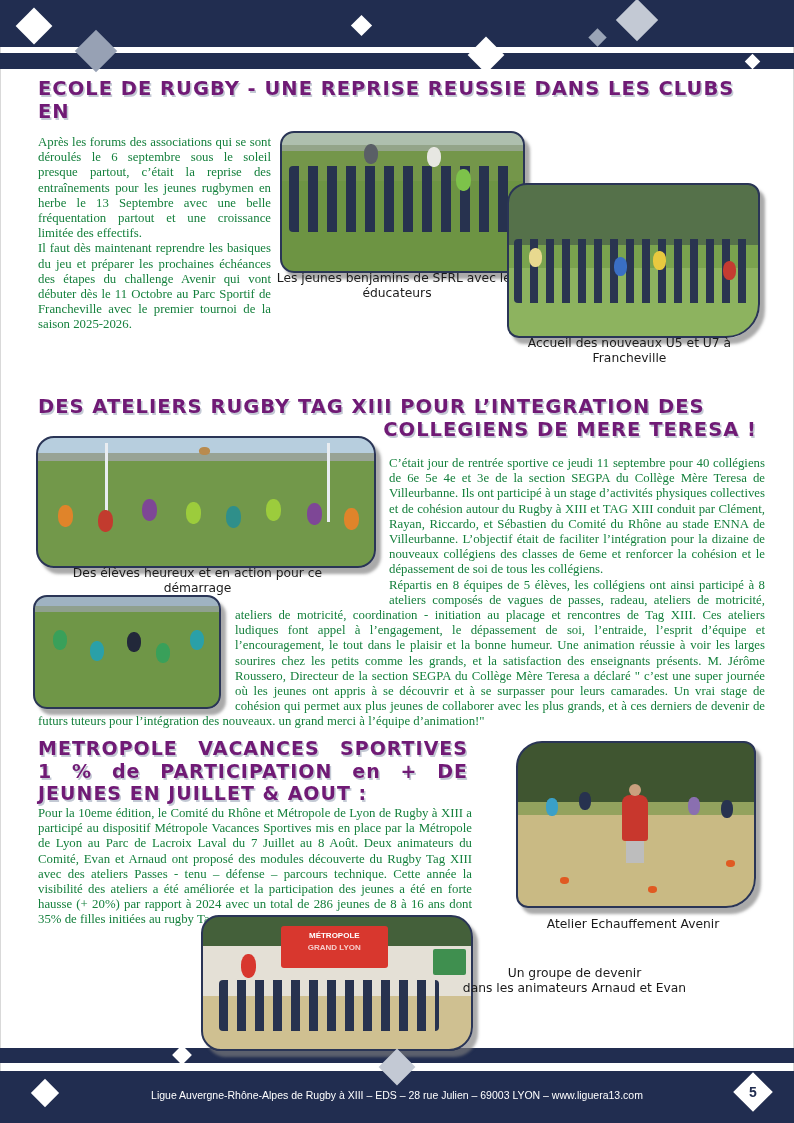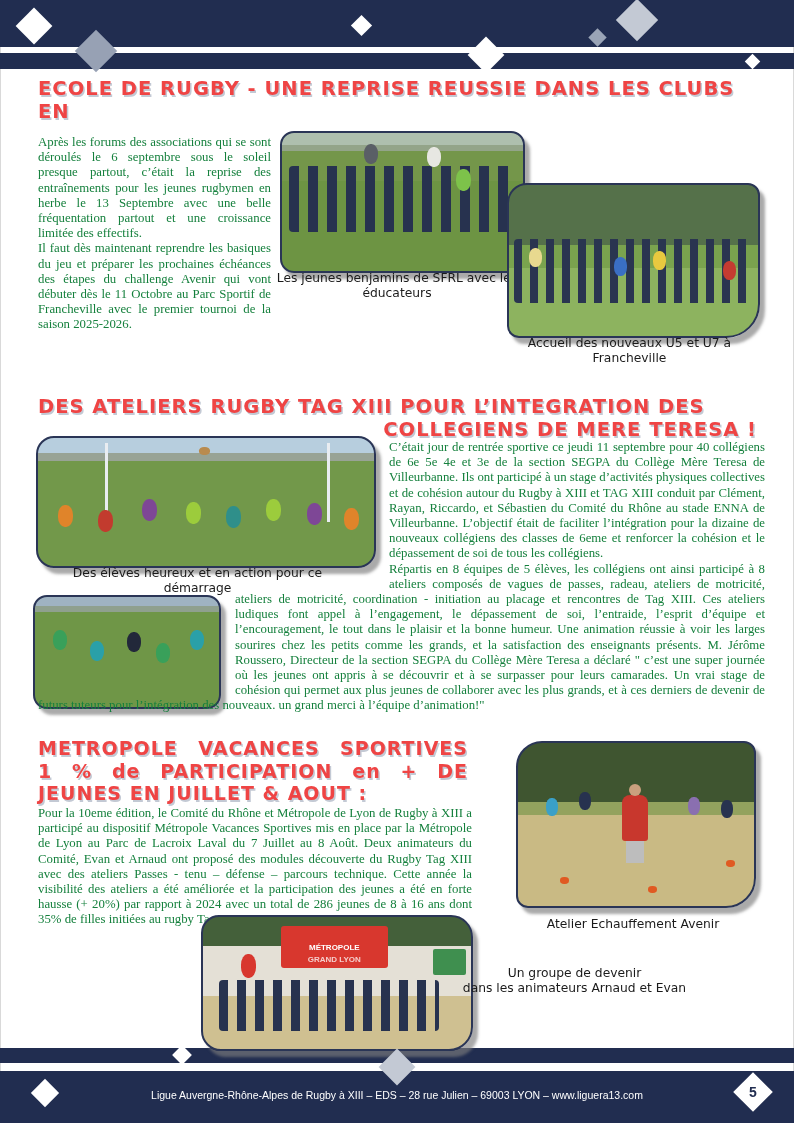--- a/index.html
+++ b/index.html
@@ -1,21 +1,21 @@
 <!DOCTYPE html>
 <html><head>
 <meta charset="utf-8">
 <style>
   html,body{margin:0;padding:0;background:#e8e8e8;}
   .page{position:relative;width:794px;height:1123px;background:#ffffff;margin:0 auto;
         overflow:hidden;font-family:"Liberation Serif",serif;box-shadow:inset 0 0 0 1px #d9d9d9;}
   .band{position:absolute;left:0;width:794px;background:#212d50;}
   .diamond{position:absolute;transform:rotate(45deg);}
   .title{position:absolute;font-family:"DejaVu Sans",sans-serif;font-weight:bold;
-         color:#ef4444;letter-spacing:1px;text-shadow:1.5px 1.8px 0 #c3c9d4;}
+         color:#701a75;letter-spacing:1px;text-shadow:1.5px 1.8px 0 #c3c9d4;}
   .body-text{position:absolute;font-size:12.8px;line-height:15.2px;text-align:justify;color:#15803d;}
   .body-text p{margin:0;}
   .caption{position:absolute;font-family:"DejaVu Sans",sans-serif;font-size:12.3px;
            line-height:14.5px;color:#1b1b1b;text-align:center;}
   .photo{position:absolute;border:2px solid #2a3556;overflow:hidden;
          box-shadow:5px 6px 3px rgba(125,125,125,.65);}
   .crowd{position:absolute;border-radius:4px;}
   .dot{position:absolute;border-radius:45%;}
   .post{position:absolute;background:#e9edf1;width:3px;}
   .jl{text-align:justify;text-align-last:justify;}
@@ -97,21 +97,21 @@
 
   <div class="photo" style="left:33px;top:595px;width:184px;height:110px;border-radius:14px;
               background:linear-gradient(180deg,#9fb3c2 0 8%,#8fa08e 8% 14%,#6f9647 14% 100%);">
     <span class="dot" style="left:10%;top:30%;width:14px;height:20px;background:#39a05a;"></span>
     <span class="dot" style="left:30%;top:40%;width:14px;height:20px;background:#2aa0a8;"></span>
     <span class="dot" style="left:50%;top:32%;width:14px;height:20px;background:#22283a;"></span>
     <span class="dot" style="left:66%;top:42%;width:14px;height:20px;background:#39a05a;"></span>
     <span class="dot" style="left:84%;top:30%;width:14px;height:20px;background:#2aa0a8;"></span>
   </div>
 
-  <div class="body-text" style="left:38px;top:440px;width:727px;">
+  <div class="body-text" style="left:38px;top:456px;width:727px;">
     <div style="float:left;width:351px;height:143px;"></div>
     <div style="float:left;clear:left;width:197px;height:113px;"></div>
     <p>C’était jour de rentrée sportive ce jeudi 11 septembre pour 40 collégiens de 6e 5e 4e et 3e de la section SEGPA du Collège Mère Teresa de Villeurbanne. Ils ont participé à un stage d’activités physiques collectives et de cohésion autour du Rugby à XIII et TAG XIII conduit par Clément, Rayan, Riccardo, et Sébastien du Comité du Rhône au stade ENNA de Villeurbanne. L’objectif était de faciliter l’intégration pour la dizaine de nouveaux collégiens des classes de 6eme et renforcer la cohésion et le dépassement de soi de tous les collégiens.</p>
     <p>Répartis en 8 équipes de 5 élèves, les collégiens ont ainsi participé à 8 ateliers composés de vagues de passes, radeau, ateliers de motricité, ateliers de motricité, coordination - initiation au placage et rencontres de Tag XIII. Ces ateliers ludiques font appel à l’engagement, le dépassement de soi, l’entraide, l’esprit d’équipe et l’encouragement, le tout dans le plaisir et la bonne humeur. Une animation réussie à voir les larges sourires chez les petits comme les grands, et la satisfaction des enseignants présents. M. Jérôme Roussero, Directeur de la section SEGPA du Collège Mère Teresa a déclaré " c’est une super journée où les jeunes ont appris à se découvrir et à se surpasser pour leurs camarades. Un vrai stage de cohésion qui permet aux plus jeunes de collaborer avec les plus grands, et à ces derniers de devenir de futurs tuteurs pour l’intégration des nouveaux. un grand merci à l’équipe d’animation!"</p>
   </div>
 
   <div class="title" style="left:38px;top:737px;width:430px;font-size:19px;line-height:22.5px;">
     <div class="jl">METROPOLE VACANCES SPORTIVES</div>
     <div class="jl">1 % de PARTICIPATION en + DE</div>
     <div>JEUNES EN JUILLET &amp; AOUT :</div>
@@ -132,21 +132,21 @@
     <span class="dot" style="left:55%;top:88%;width:9px;height:7px;background:#e05a22;"></span>
     <span class="dot" style="left:88%;top:72%;width:9px;height:7px;background:#e05a22;"></span>
   </div>
   <div class="caption" style="left:498px;top:917px;width:270px;">Atelier Echauffement Avenir</div>
 
   <div class="band" style="top:1048px;height:15px;"></div>
   <div class="band" style="top:1071px;height:52px;"></div>
 
   <div class="photo" style="left:201px;top:915px;width:268px;height:132px;border-radius:18px 22px 24px 20px;
               background:linear-gradient(180deg,#44603a 0 22%,#e4e0d6 22% 60%,#cfc091 60% 100%);">
-    <div class="sign" style="left:29%;top:7%;width:40%;height:32%;font-size:8px;line-height:12px;padding-top:16px;box-sizing:border-box;">
+    <div class="sign" style="left:29%;top:7%;width:40%;height:32%;font-size:8px;line-height:12px;padding-top:4px;box-sizing:border-box;">
       <div>MÉTROPOLE</div>
       <div style="opacity:.75;">GRAND LYON</div>
     </div>
     <div class="crowd" style="left:6%;top:48%;width:82%;height:38%;background:repeating-linear-gradient(90deg,#27324f 0 9px,rgba(0,0,0,0) 9px 18px);"></div>
     <span class="dot" style="left:14%;top:28%;width:15px;height:24px;background:#d8372e;"></span>
     <span class="dot" style="left:86%;top:24%;width:12%;height:20%;background:#3f8f4f;border-radius:2px;"></span>
   </div>
   <div class="caption" style="left:452px;top:966px;width:245px;">
     <div>Un groupe de devenir</div>
     <div>dans les animateurs Arnaud et Evan</div>

